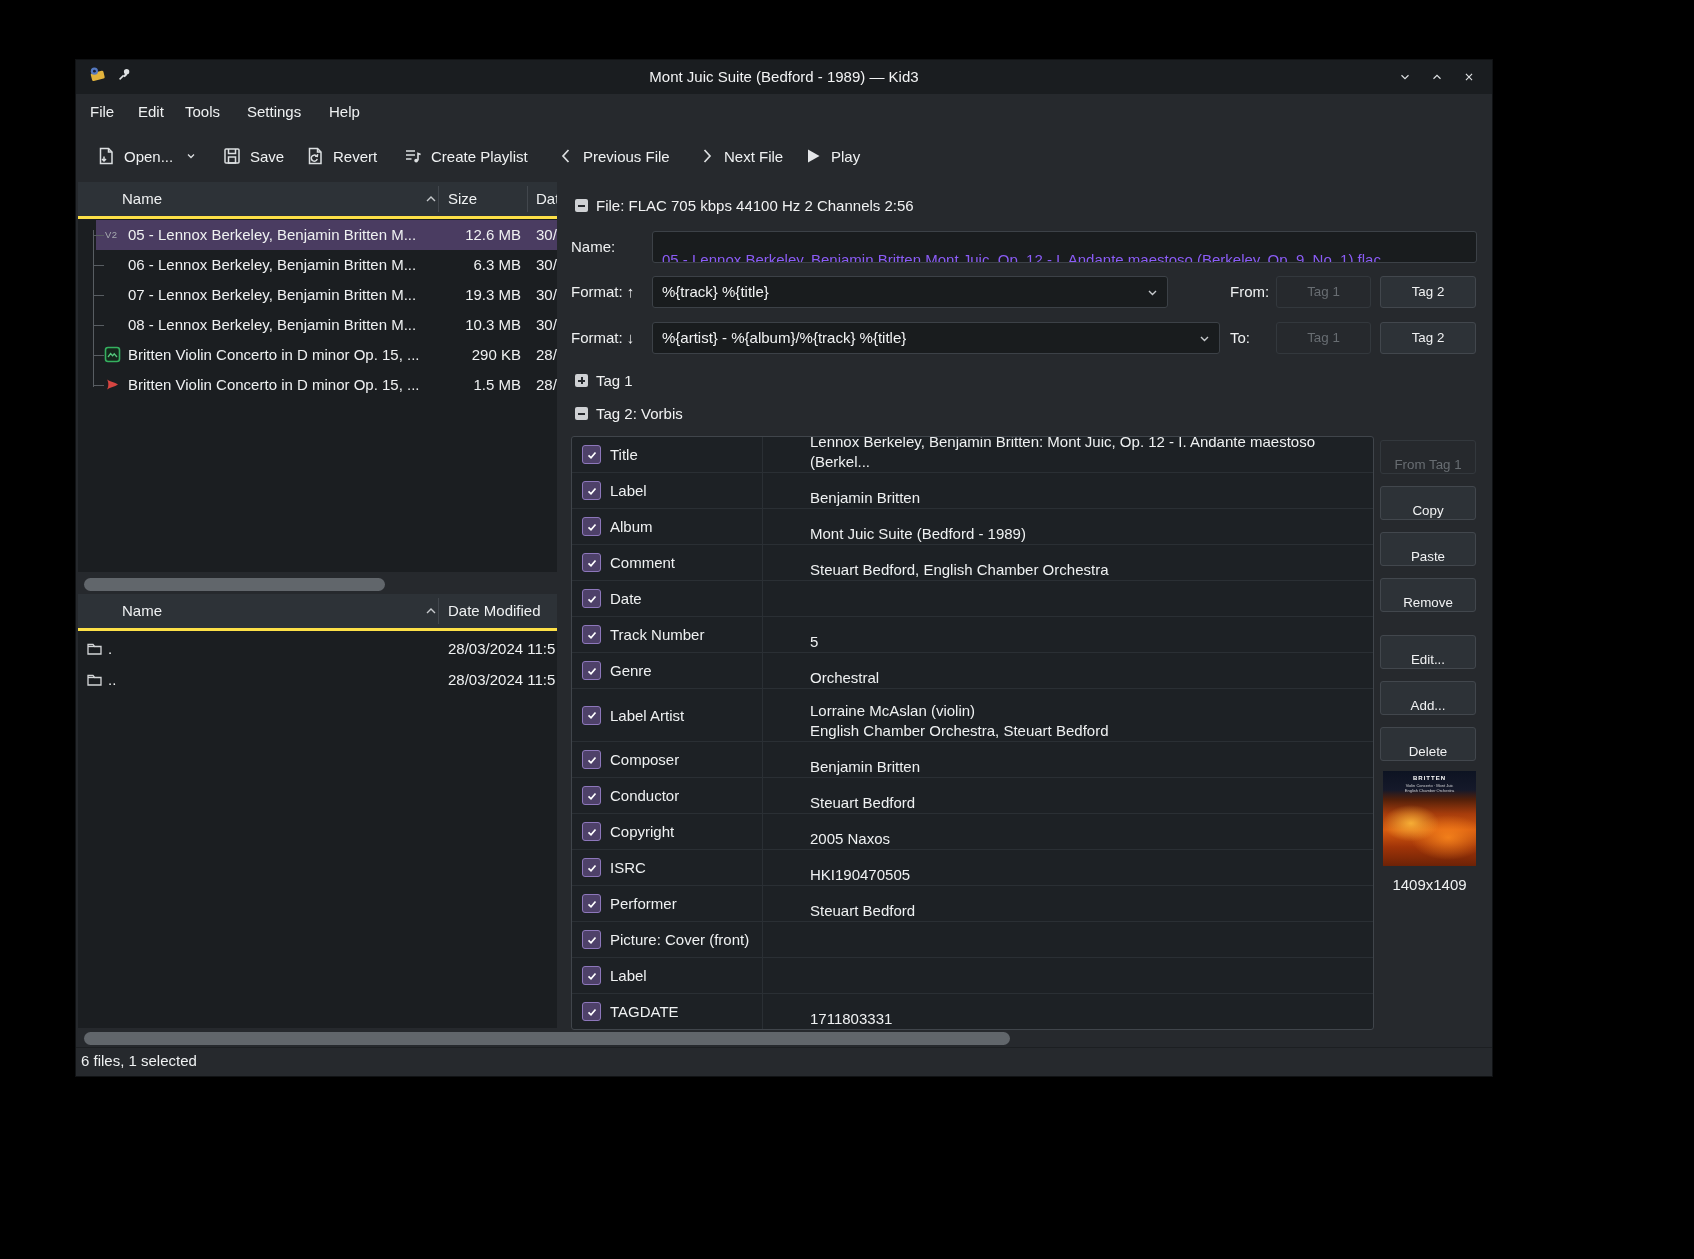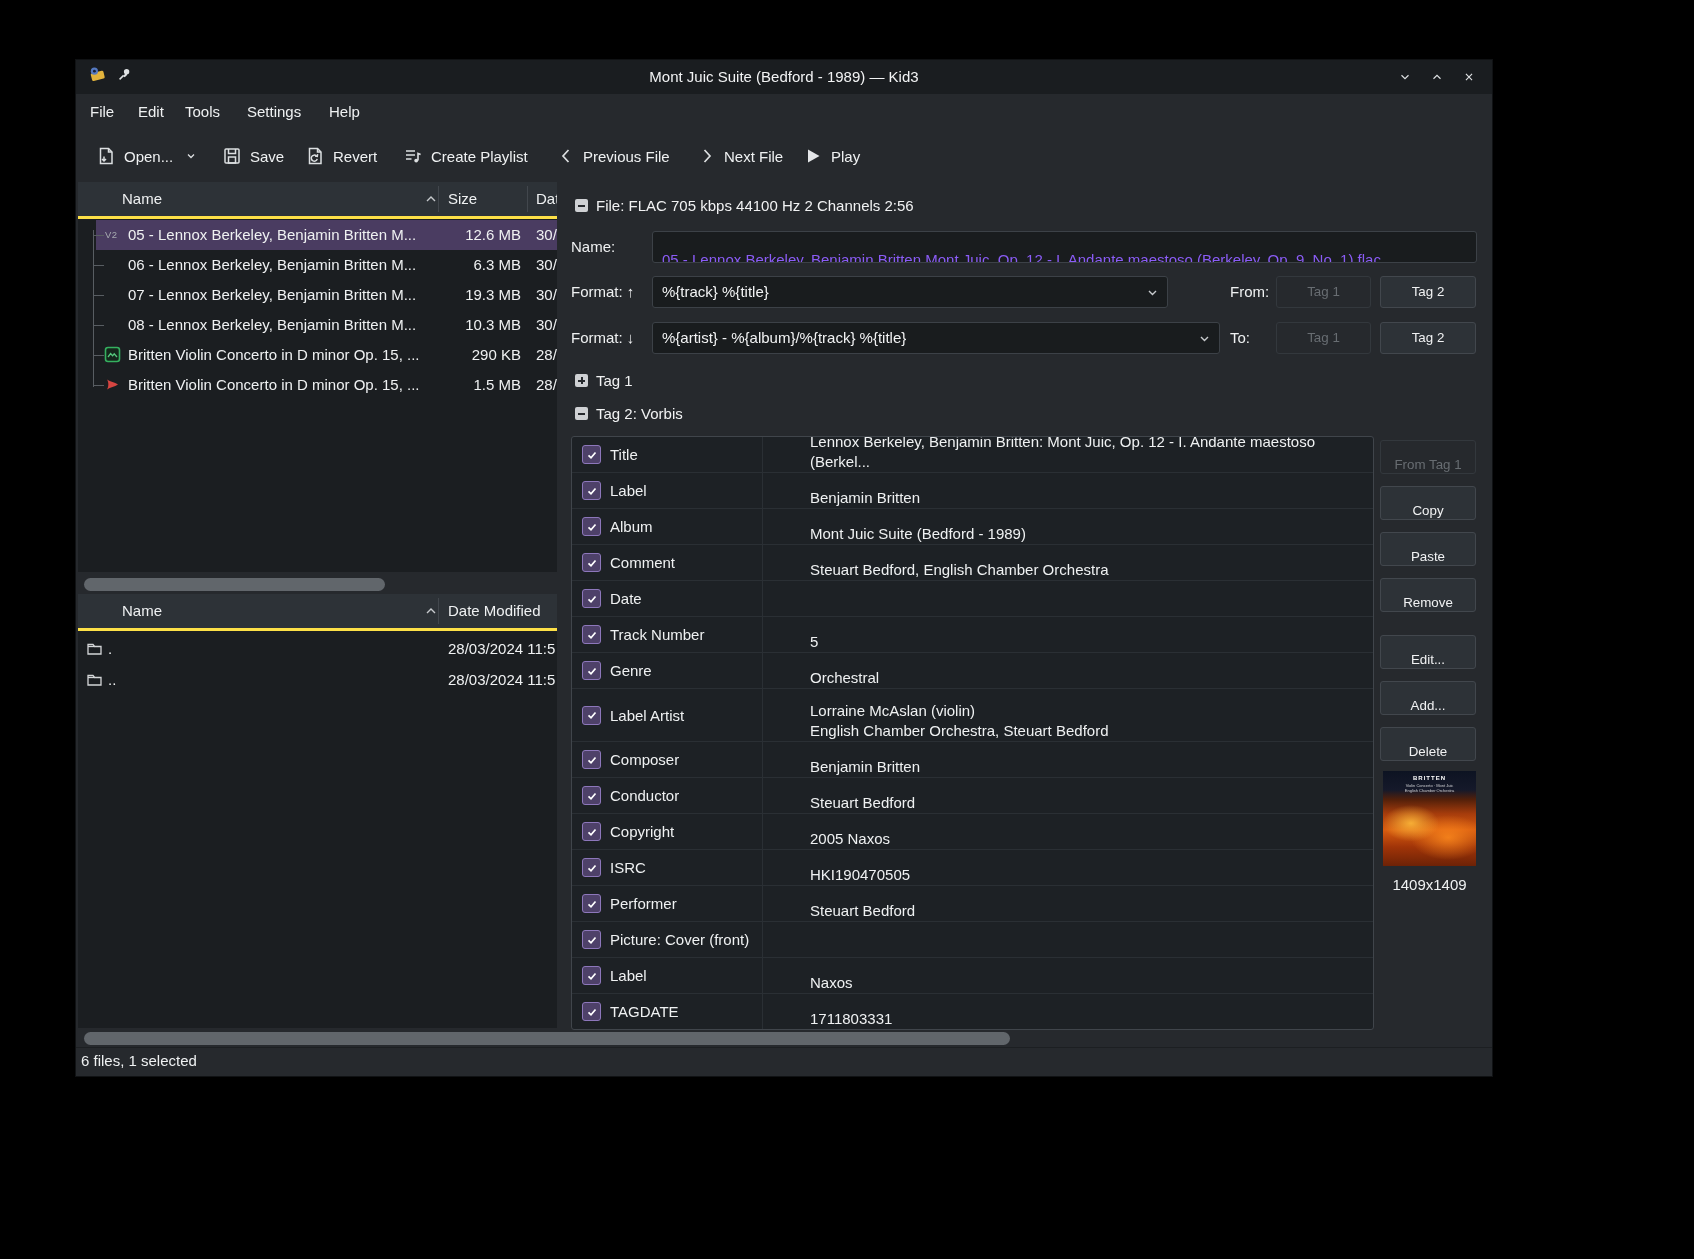--- a/index.html
+++ b/index.html
@@ -505,21 +505,20 @@
       </div>
       <div class="trow" style="height:35px">
         <span class="tlab">
             <span class="cbx">
               <svg width="12" height="12" viewBox="0 0 12 12">
                 <path d="M2.5 6.3 L5 8.8 L9.5 3.5" stroke="#fff" stroke-width="1.7" fill="none"></path>
               </svg>
             </span>
             <span>Label</span>
           </span>
-        <span class="tval">Naxos</span>
       </div>
       <div class="trow" style="height:35px">
         <span class="tlab">
             <span class="cbx">
               <svg width="12" height="12" viewBox="0 0 12 12">
                 <path d="M2.5 6.3 L5 8.8 L9.5 3.5" stroke="#fff" stroke-width="1.7" fill="none"></path>
               </svg>
             </span>
             <span>TAGDATE</span>
           </span>

